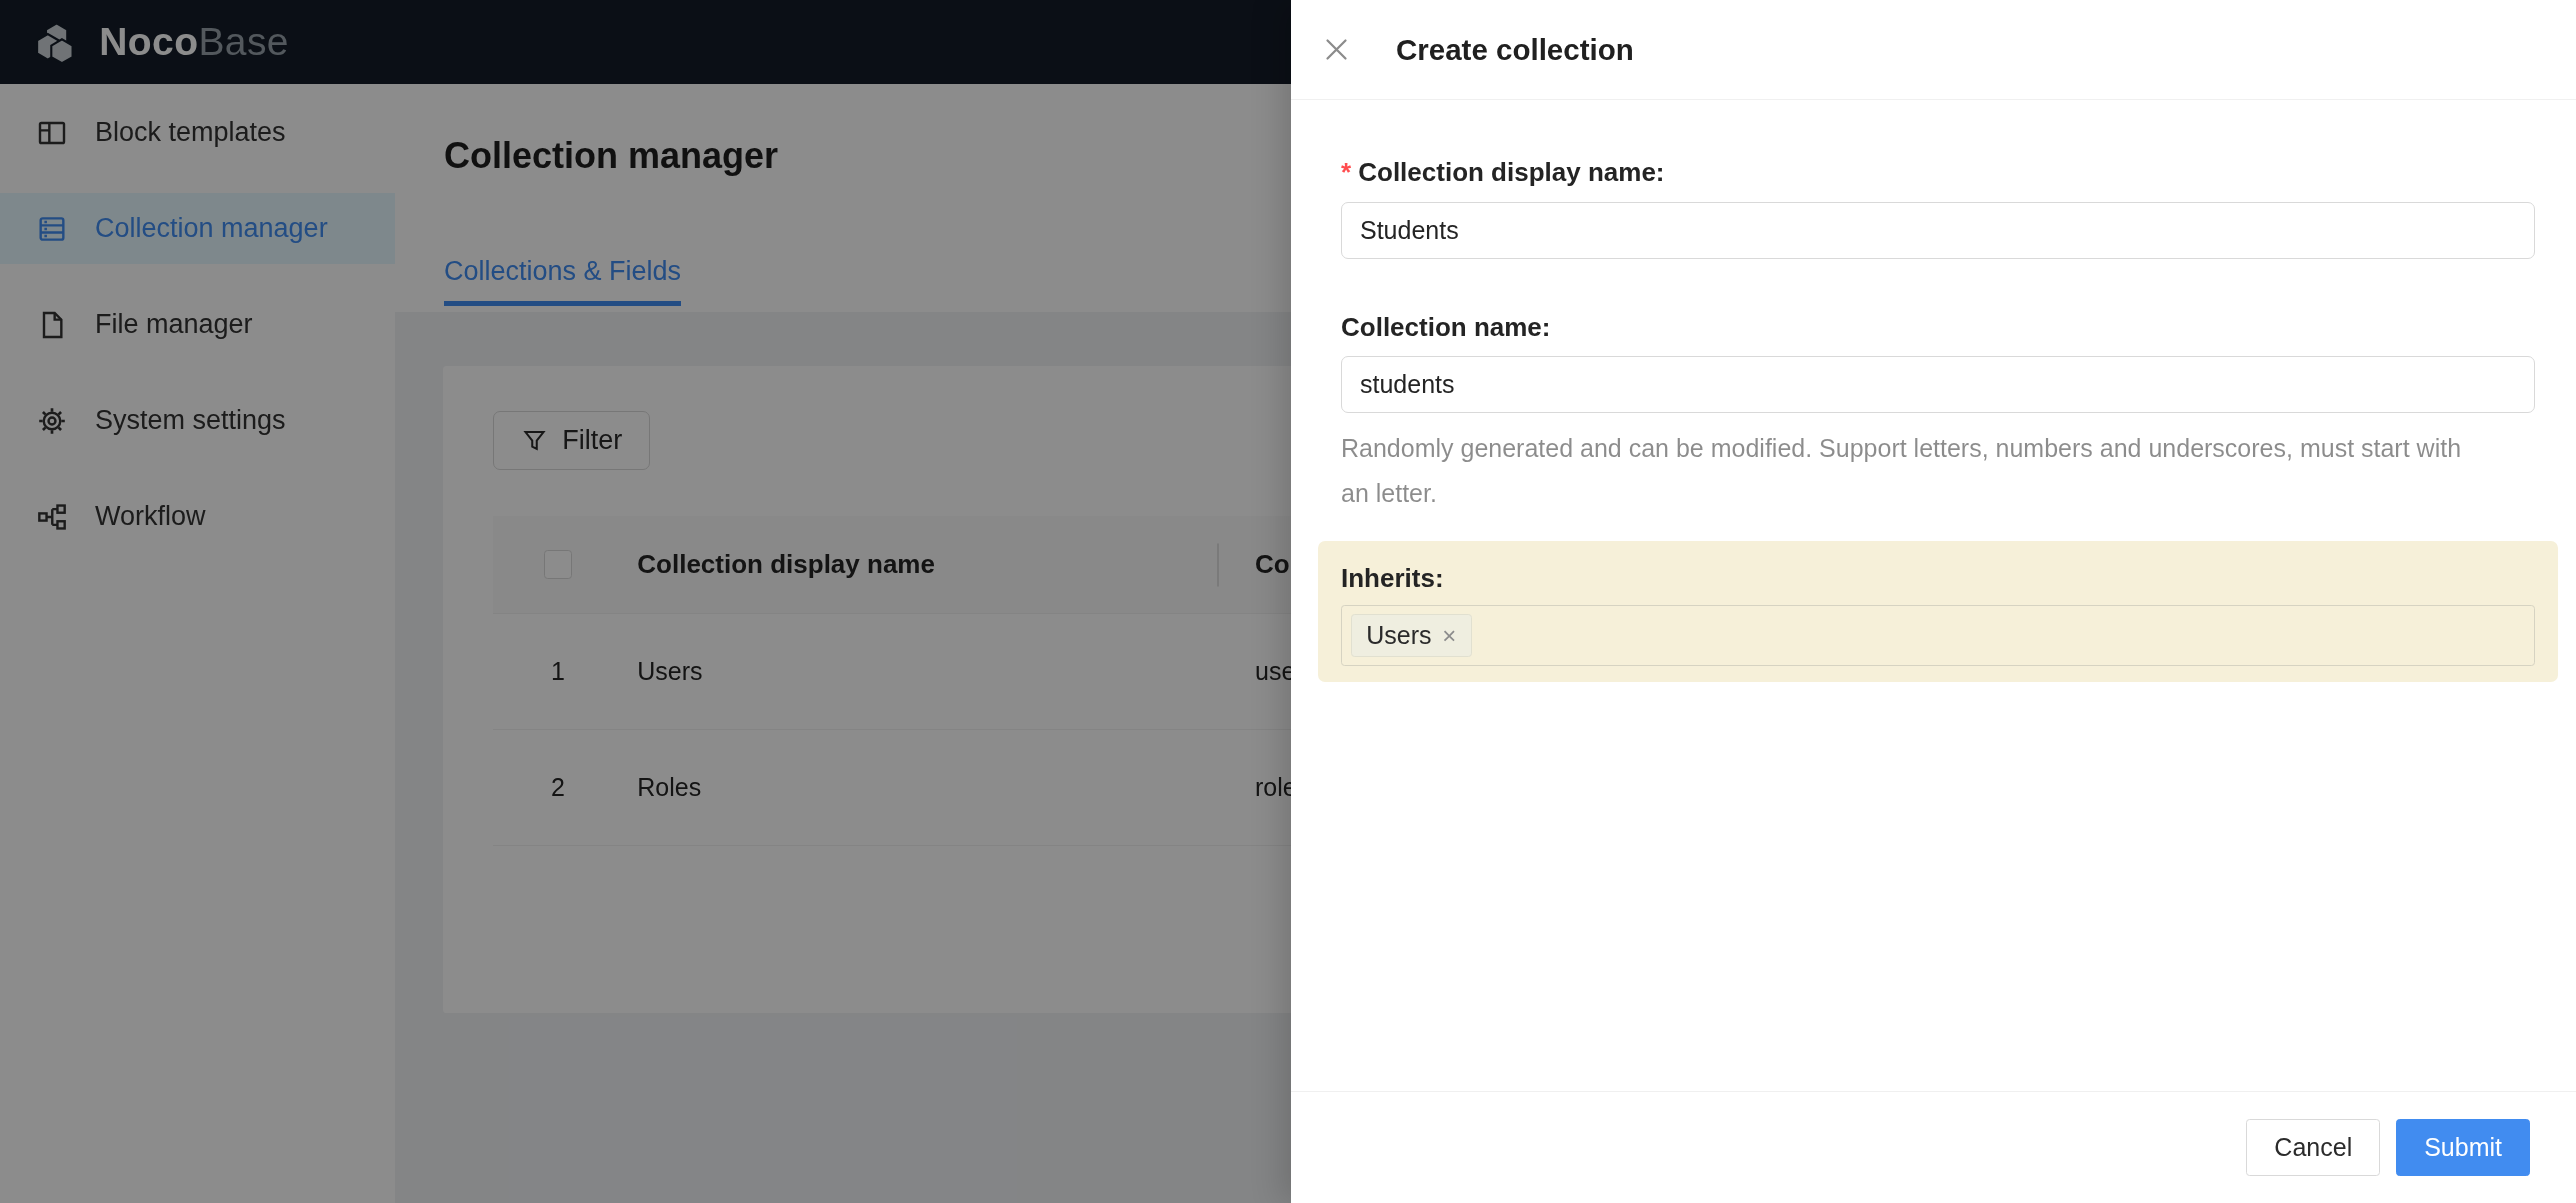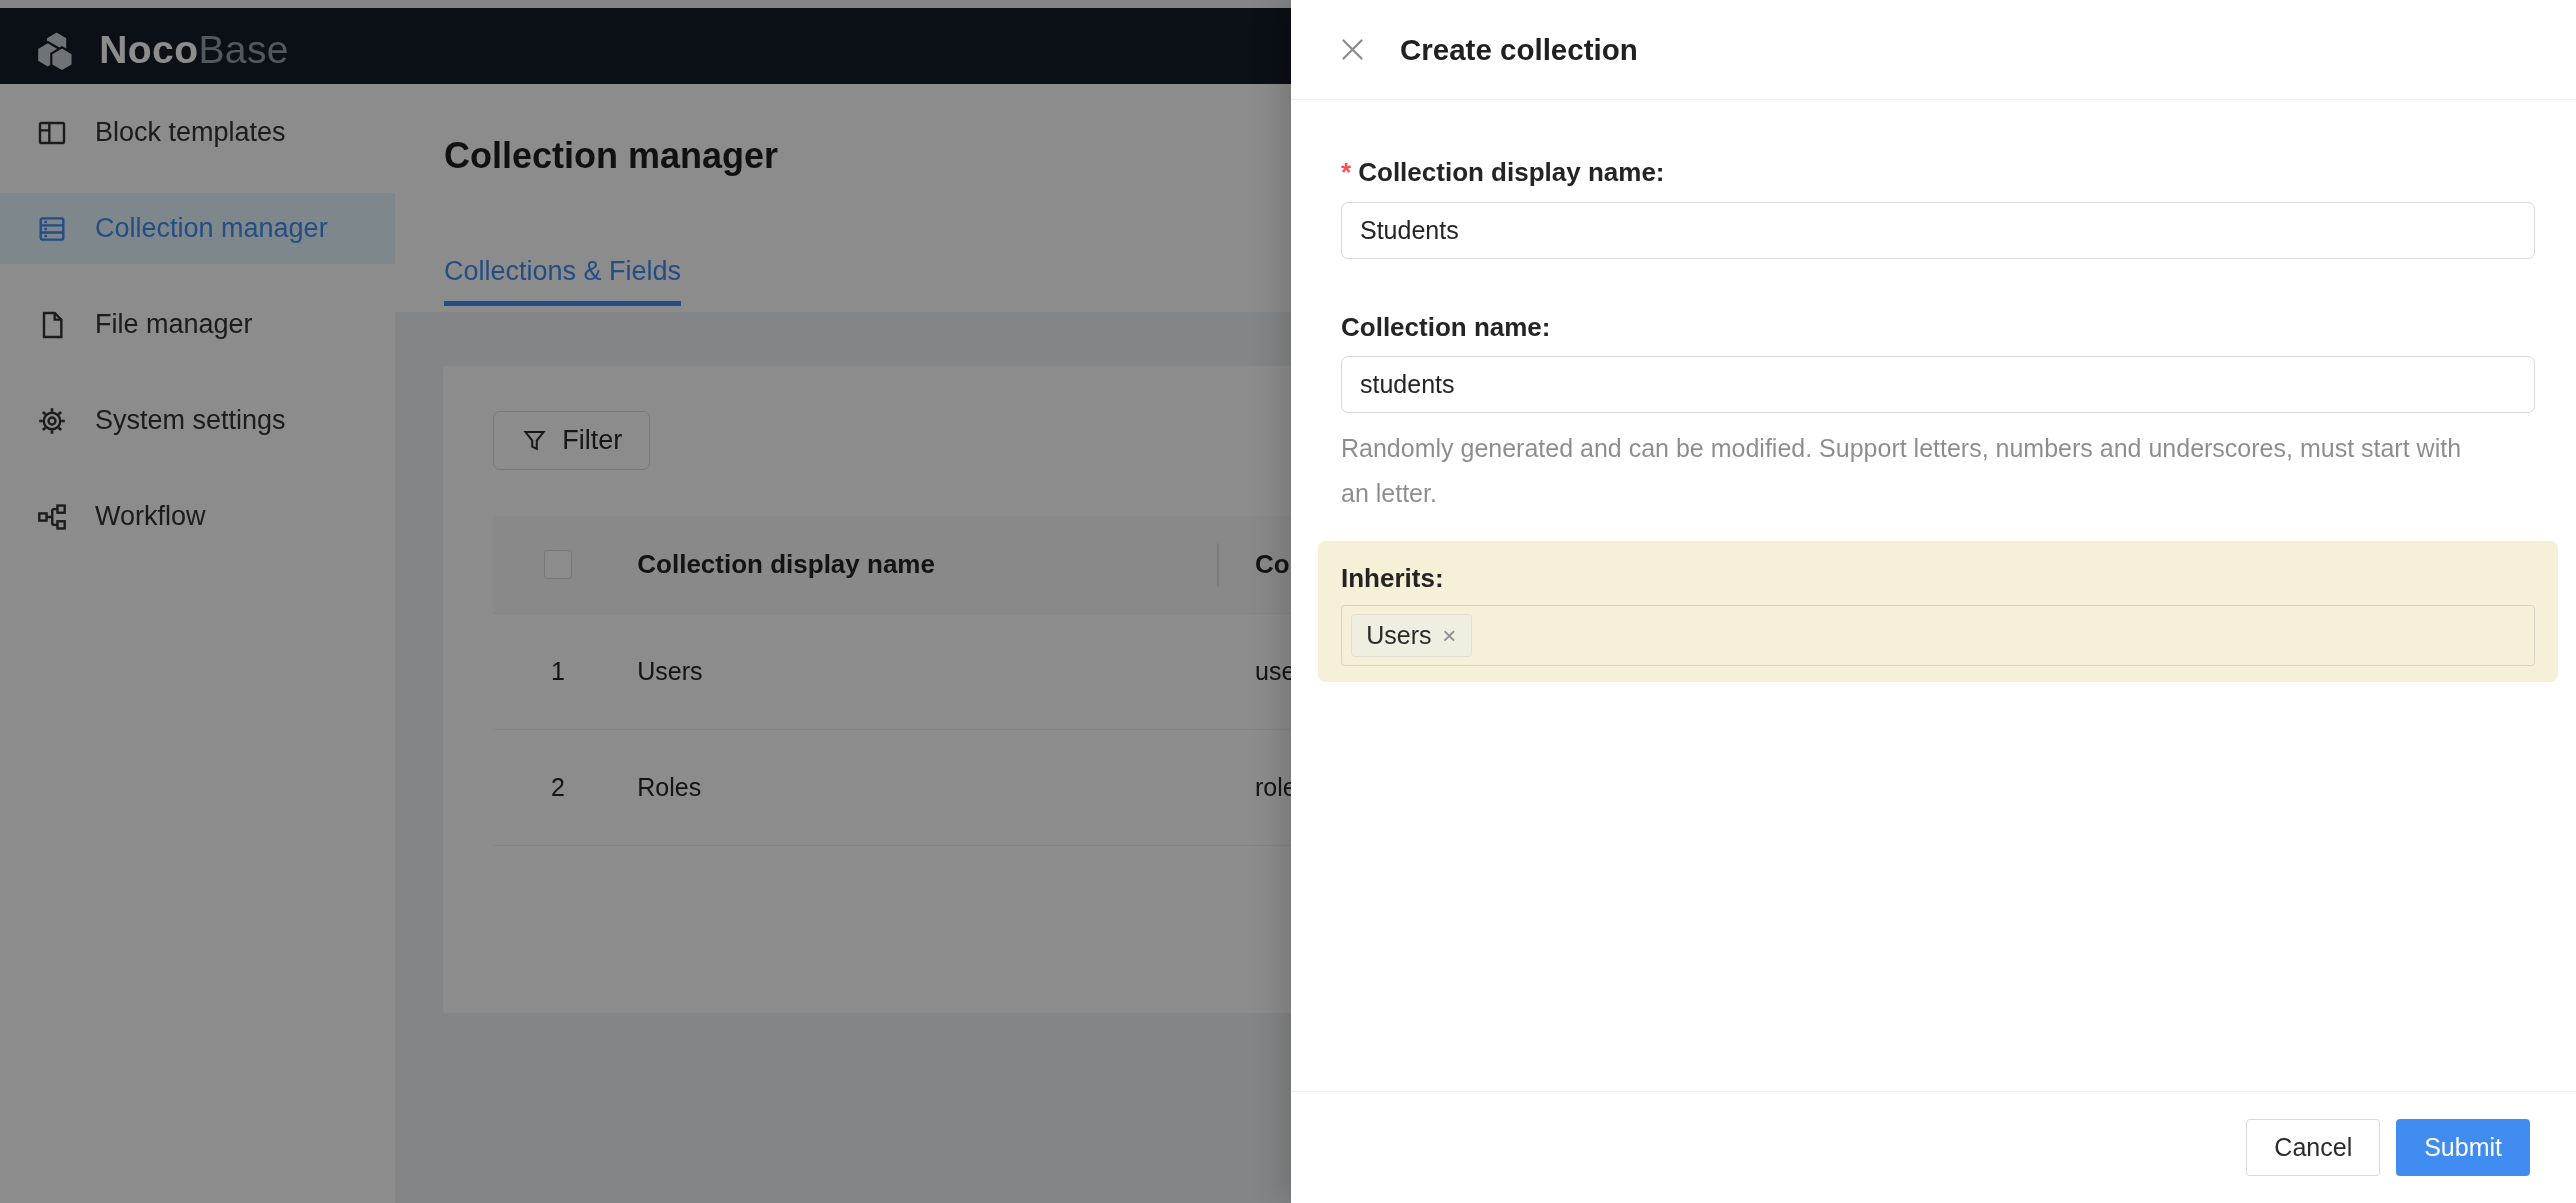--- a/index.html
+++ b/index.html
@@ -1,21 +1,21 @@
 <!DOCTYPE html>
 <html style="font-size:14.3px"><head>
 <meta charset="utf-8">
 <style>
   * { margin:0; padding:0; box-sizing:border-box; }
   html,body { width:2576px; height:1203px; }
   body { font-family:"Liberation Sans", sans-serif; color:#262626; }
   .screen { position:relative; width:2576px; height:1203px; overflow:hidden; background:#f0f2f5; }
 
   
-  .top-header { position:absolute; left:0; top:8px; width:2537px; height:84px; background:#141d28;
+  .top-header { position:absolute; left:0; top:0; width:2537px; height:84px; background:#141d28;
                 display:flex; align-items:center; padding-left:30px; }
   .logo { display:flex; align-items:center; gap:14.3px; }
   .logo-text { font-size:39px; letter-spacing:0.4px; }
   .logo-text .bold { color:#ffffff; font-weight:800; }
   .logo-text .light { color:#97a0a9; font-weight:400; }
 
   .sidebar { position:absolute; left:0; top:84px; width:395px; height:1119px; background:#ffffff;
              padding-top:13.4px; }
   .side-item { height:71px; margin-bottom:25px; display:flex; align-items:center; gap:27px;
                padding-left:36px; font-size:27px; color:#333333; cursor:pointer; }
@@ -47,21 +47,21 @@
   .t-head .col-display, .t-head .col-name { font-size:26px; }
   .checkbox { width:28.6px; height:28.6px; border:1.8px solid #d9d9d9; border-radius:3.6px; background:#fff; cursor:pointer; }
   .row-index { font-size:25px; }
 
   
   .mask { position:absolute; inset:0; background:rgba(0,0,0,0.45); z-index:10; }
 
   
   .drawer { position:absolute; top:0; right:0; width:1285px; height:1203px; background:#ffffff; z-index:20;
             box-shadow:-10.7px 0 28.6px rgba(0,0,0,0.15); }
-  .drawer-header { height:100px; display:flex; align-items:center; gap:34px; padding-left:48px;
+  .drawer-header { height:100px; display:flex; align-items:center; gap:46px; padding-left:32px;
                    border-bottom:1.8px solid #f0f0f0; }
   .drawer-close { width:27px; height:27px; cursor:pointer; }
   .drawer-title { font-size:29.5px; font-weight:700; color:#202020; }
   .drawer-body { padding:54px 41px 0 50px; }
 
   .field-label { font-size:26px; font-weight:700; color:#242424; height:36px; line-height:36px; margin-bottom:11.6px; }
   .req { color:#ff4d4f; margin-right:7.1px; font-weight:700; }
   .text-input { width:100%; height:57px; border:1.8px solid #d9d9d9; border-radius:7px; padding:0 18px;
                 font-size:25px; color:#242424; font-family:"Liberation Sans", sans-serif; outline:none; background:#fff; }
   .field-gap { margin-top:50px; }

